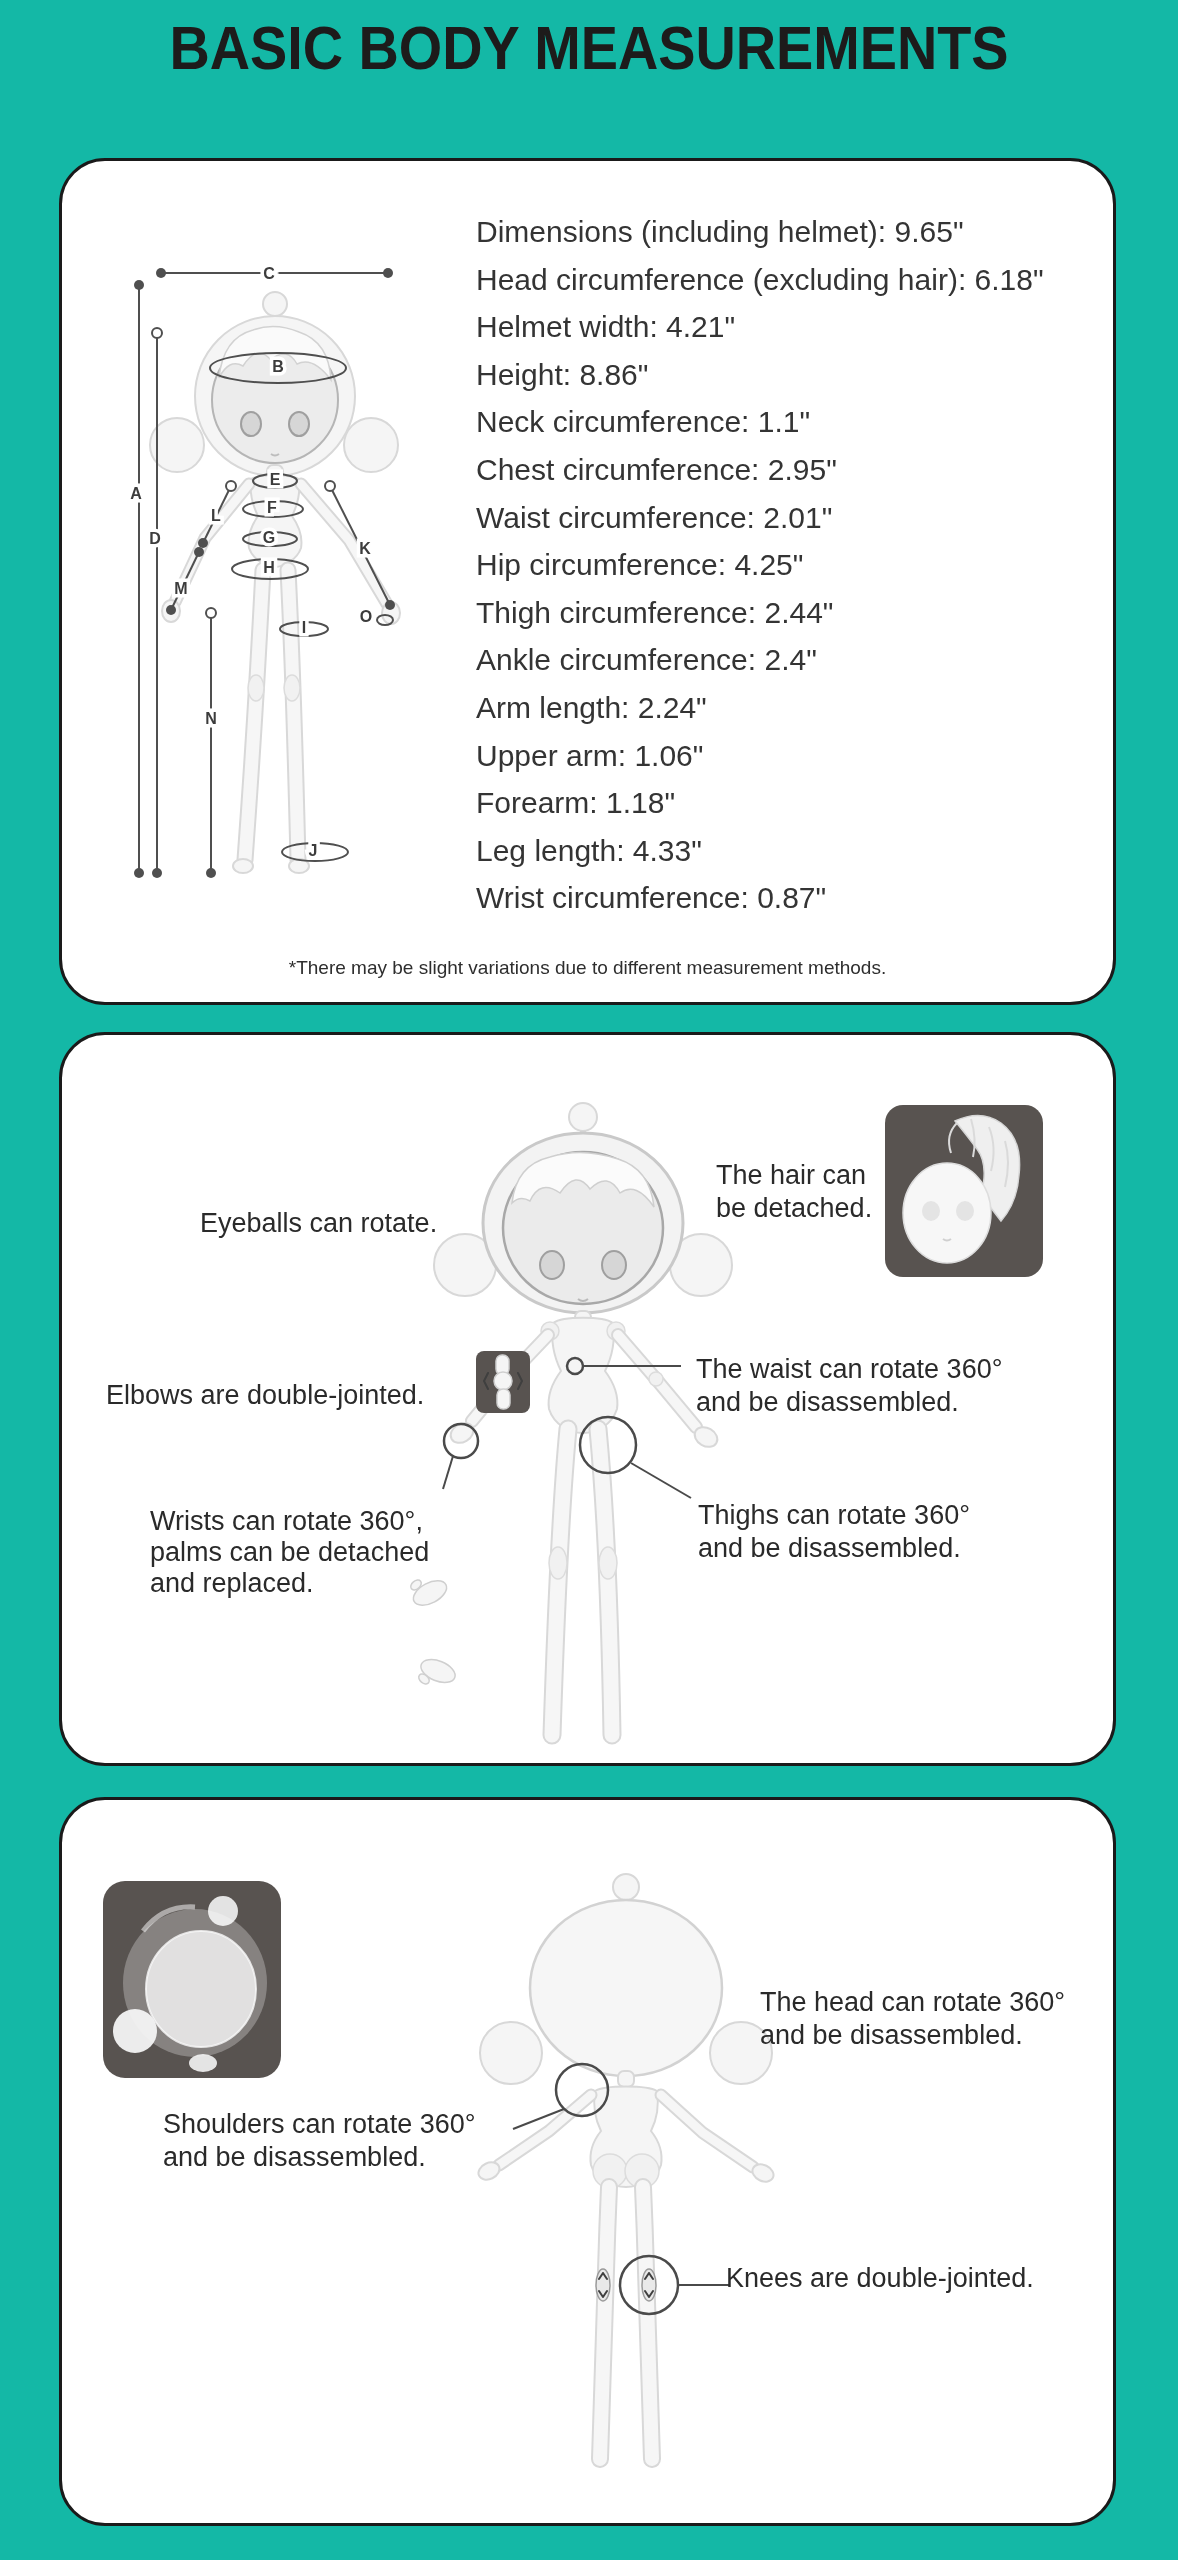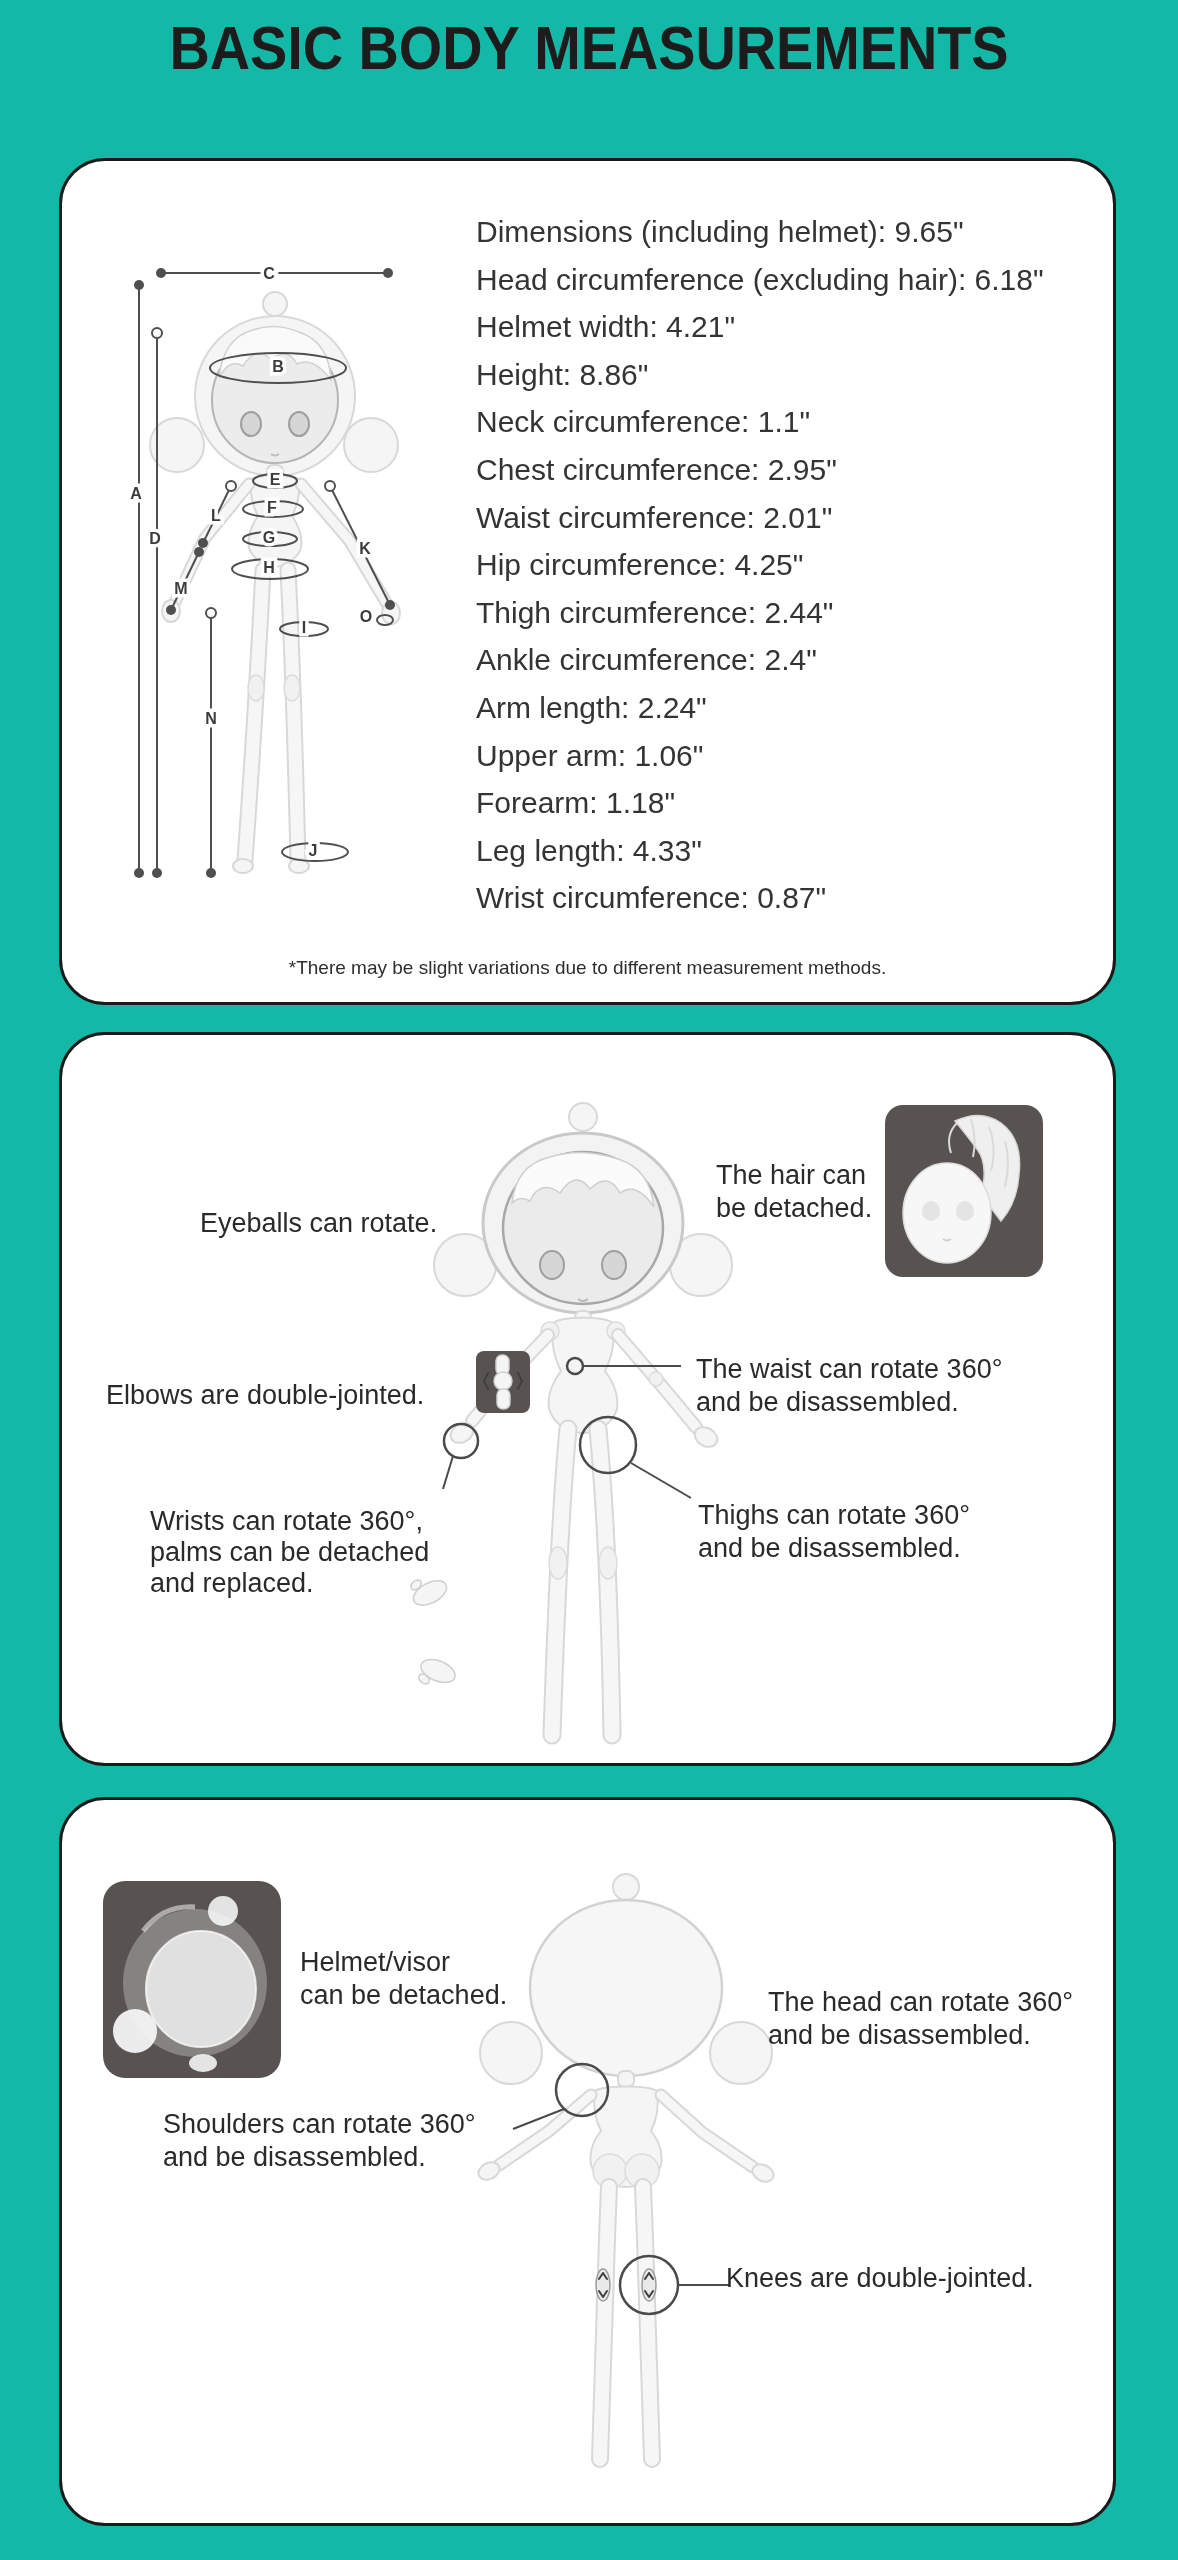--- a/index.html
+++ b/index.html
@@ -267,24 +267,20 @@
         <circle cx="120" cy="30" r="15" fill="#f3f3f3" opacity="0.9"></circle>
         <ellipse cx="92" cy="102" rx="72" ry="74" fill="#ffffff" opacity="0.28"></ellipse>
         <ellipse cx="98" cy="108" rx="55" ry="58" fill="#f1f1f1" opacity="0.85"></ellipse>
         <ellipse cx="98" cy="108" rx="55" ry="58" fill="none" stroke="#fafafa" stroke-width="2" opacity="0.8"></ellipse>
         <circle cx="32" cy="150" r="22" fill="#f4f4f4" opacity="0.95"></circle>
         <ellipse cx="100" cy="182" rx="14" ry="9" fill="#f4f4f4" opacity="0.9"></ellipse>
         <path d="M40,50 Q60,24 92,26" stroke="#ffffff" stroke-width="5" fill="none" opacity="0.5"></path>
       </svg>
     </div>
 
-    <div class="abs ann" style="left:238px;top:146px;">
-      <div>Helmet/visor</div>
-      <div>can be detached.</div>
-    </div>
 
     <svg class="figsvg" style="left:381px;top:63px;" width="410" height="620" viewBox="0 0 410 620">
       <g>
         <line x1="183" y1="36" x2="183" y2="48" class="limb-o" stroke-width="6"></line>
         <circle cx="183" cy="24" r="13" class="body-fill"></circle>
         <circle cx="68" cy="190" r="31" class="body-fill"></circle>
         <circle cx="298" cy="190" r="31" class="body-fill"></circle>
         <ellipse cx="183" cy="125" rx="96" ry="88" fill="#f6f6f6" stroke="#d2d2d2" stroke-width="2.5"></ellipse>
         <rect x="175" y="208" width="16" height="16" rx="6" class="body-fill"></rect>
         <path d="M152,228 C162,222 204,222 214,228 C217,248 212,260 208,268 C216,278 220,290 218,302 C214,316 196,324 183,324 C170,324 152,316 148,302 C146,290 150,278 158,268 C154,260 149,248 152,228 Z" class="body-fill"></path>
@@ -313,21 +309,21 @@
         </g>
       </g>
       <g>
         <circle cx="139" cy="227" r="26" class="marker"></circle>
         <line x1="121" y1="246" x2="70" y2="266" class="leader"></line>
         <circle cx="206" cy="422" r="29" class="marker"></circle>
         <line x1="236" y1="422" x2="286" y2="422" class="leader"></line>
       </g>
     </svg>
 
-    <div class="abs ann" style="left:698px;top:186px;margin-left:8px;">
+    <div class="abs ann" style="left:698px;top:186px;">
       <div>The head can rotate 360°</div>
       <div>and be disassembled.</div>
     </div>
 
     <div class="abs ann" style="left:101px;top:308px;">
       <div>Shoulders can rotate 360°</div>
       <div>and be disassembled.</div>
     </div>
 
     <div class="abs ann" style="left:664px;top:462px;">

